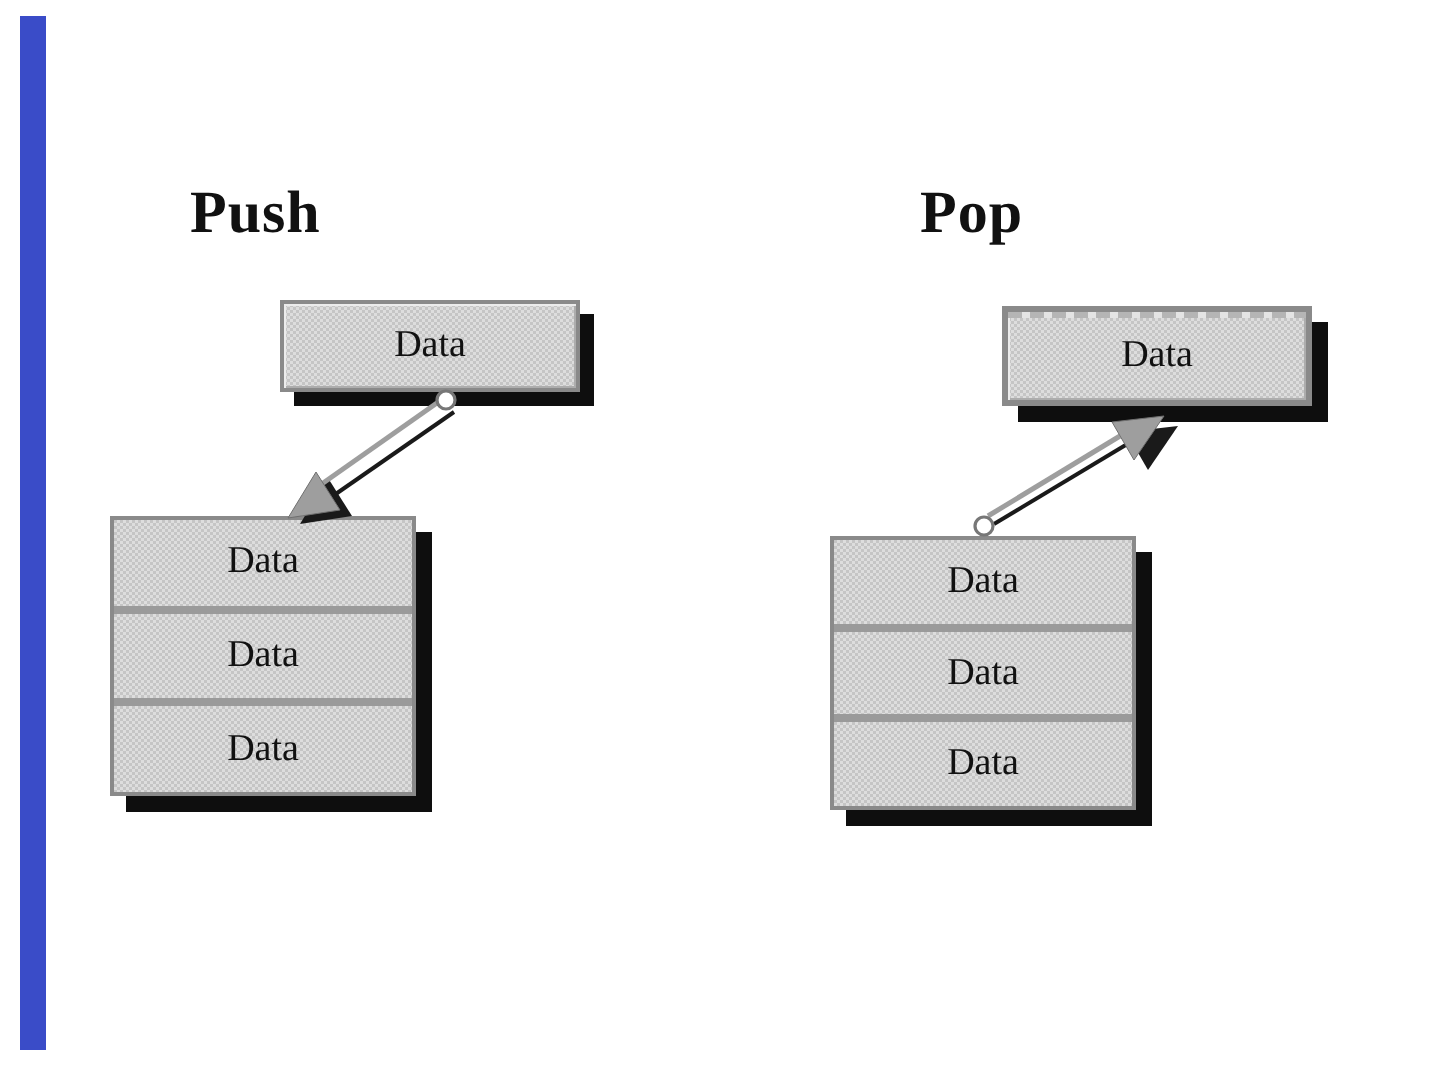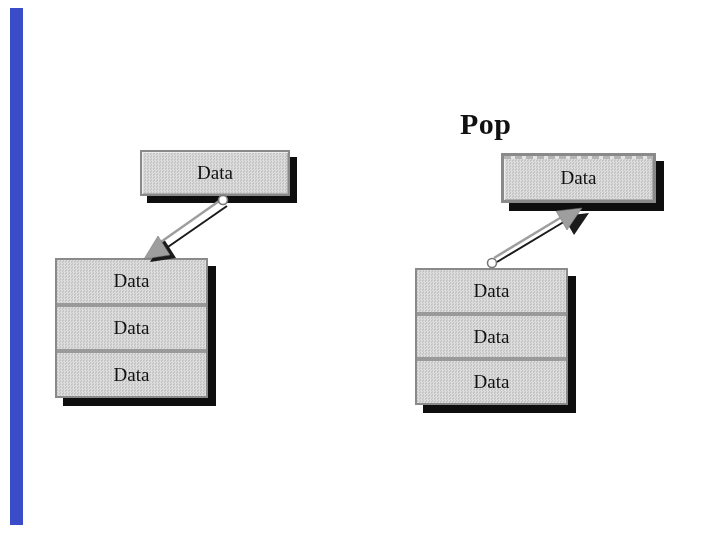--- a/index.html
+++ b/index.html
@@ -15,21 +15,21 @@
   }
   .accent-bar{
     position:absolute;left:10px;top:8px;width:13px;height:517px;
     background:var(--accent-bar);
   }
   .title{
     position:absolute;font-size:30px;font-weight:600;letter-spacing:.5px;
     color:var(--text);line-height:1;
   }
   .title.push{left:95px;top:92px;}
-  .title.pop{left:460px;top:109px;}
+  .title.pop{left:460px;top:92px;}
   .data-box{
     position:absolute;display:flex;align-items:center;justify-content:center;
     background:var(--box-fill);
     background-image:repeating-conic-gradient(rgba(255,255,255,.28) 0% 25%, rgba(0,0,0,.05) 0% 50%);
     background-size:3px 3px;
     border:2px solid var(--box-border);
     box-shadow:7px 7px 0 var(--shadow), inset 1px 1px 0 #ececec, inset -1px -1px 0 #adadad;
     font-size:19px;
   }
   .data-box.push-top{left:140px;top:150px;width:146px;height:42px;}
@@ -60,20 +60,21 @@
   .head{fill:var(--arrow-gray);stroke:#6f6f6f;stroke-width:.5;}
   .origin-circle{fill:#ffffff;stroke:#777;stroke-width:1.6;}
 </style>
 </head>
 <body>
 
 <div class="slide">
 
   <div class="accent-bar"></div>
 
+  <div class="title push">Push</div>
 
   <div class="data-box push-top">
     <span>Data</span>
   </div>
 
   <div class="stack push-stack">
     <div class="cell">
       <span>Data</span>
     </div>
     <div class="cell">

